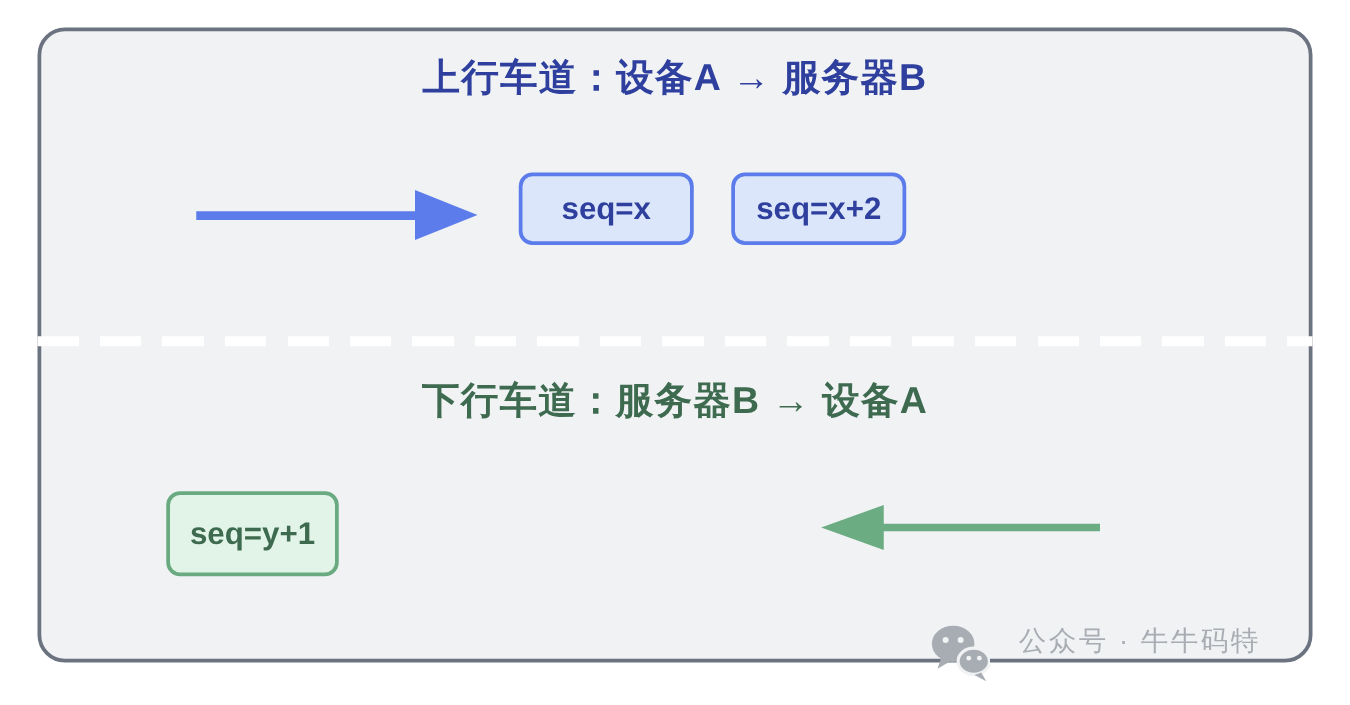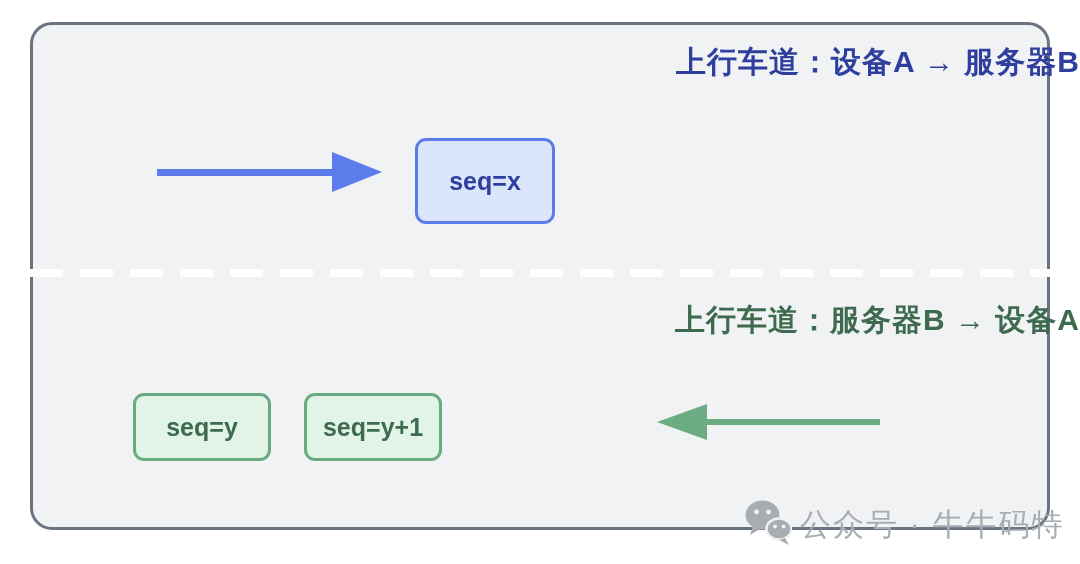--- a/index.html
+++ b/index.html
@@ -15,21 +15,21 @@
     position: absolute; left: 30px; top: 22px;
     width: 1020px; height: 508px;
     box-sizing: border-box;
     background: var(--panel-bg);
     border: 3px solid var(--panel-border);
     border-radius: 22px;
   }
 
   .lane-title {
     position: absolute; left: 0; width: 1080px;
-    text-align: right;
+    text-align: center;
     font-size: 30px; font-weight: bold;
     letter-spacing: 1px;
   }
   .lane-title.up   { top: 42px;  color: var(--blue-text); }
   .lane-title.down { top: 300px; color: var(--green-text); }
 
   .divider {
     position: absolute; left: 30px; top: 269px;
     width: 1020px; height: 8px;
     background: repeating-linear-gradient(90deg,
@@ -59,63 +59,63 @@
   .pkt-row.up   { left: 415px; top: 138px; gap: 30px; }
   .pkt-row.down { left: 133px; top: 393px; gap: 33px; }
 
   .pkt {
     box-sizing: border-box;
     display: flex; align-items: center; justify-content: center;
     border-radius: 11px;
     font-size: 25px; font-weight: bold;
   }
   .pkt-row.up .pkt {
-    width: 140px; height: 86px;
+    width: 140px; height: 58px;
     background: var(--blue-box-bg);
     border: 3px solid var(--blue-accent);
     color: var(--blue-text);
   }
   .pkt-row.down .pkt {
     width: 138px; height: 68px;
     background: var(--green-box-bg);
     border: 3px solid var(--green-border);
     color: var(--green-text);
   }
 
   .watermark {
     position: absolute; left: 744px; top: 498px;
-    display: flex; align-items: flex-end; gap: 8px;
+    display: flex; align-items: flex-start; gap: 23px;
     color: var(--watermark);
-    font-size: 31px; letter-spacing: 2px;
+    font-size: 22px; letter-spacing: 2px;
     z-index: 5; white-space: nowrap;
   }
   .watermark svg { display: block; }
 </style>
 </head>
 <body>
 
 <div class="page">
 
   <div class="panel"></div>
 
   <div class="lane-title up">上行车道：设备A → 服务器B</div>
 
   <div class="arrow-line blue"></div>
   <div class="arrow-head blue"></div>
 
   <div class="pkt-row up">
     <div class="pkt">seq=x</div>
+    <div class="pkt">seq=x+2</div>
   </div>
 
   <div class="divider"></div>
 
-  <div class="lane-title down">上行车道：服务器B → 设备A</div>
+  <div class="lane-title down">下行车道：服务器B → 设备A</div>
 
   <div class="pkt-row down">
-    <div class="pkt">seq=y</div>
     <div class="pkt">seq=y+1</div>
   </div>
 
   <div class="arrow-head green"></div>
   <div class="arrow-line green"></div>
 
   <div class="watermark">
     <span>
       <svg width="48" height="48" viewBox="0 0 48 48" aria-hidden="true">
         <g fill="#a8acb3">

